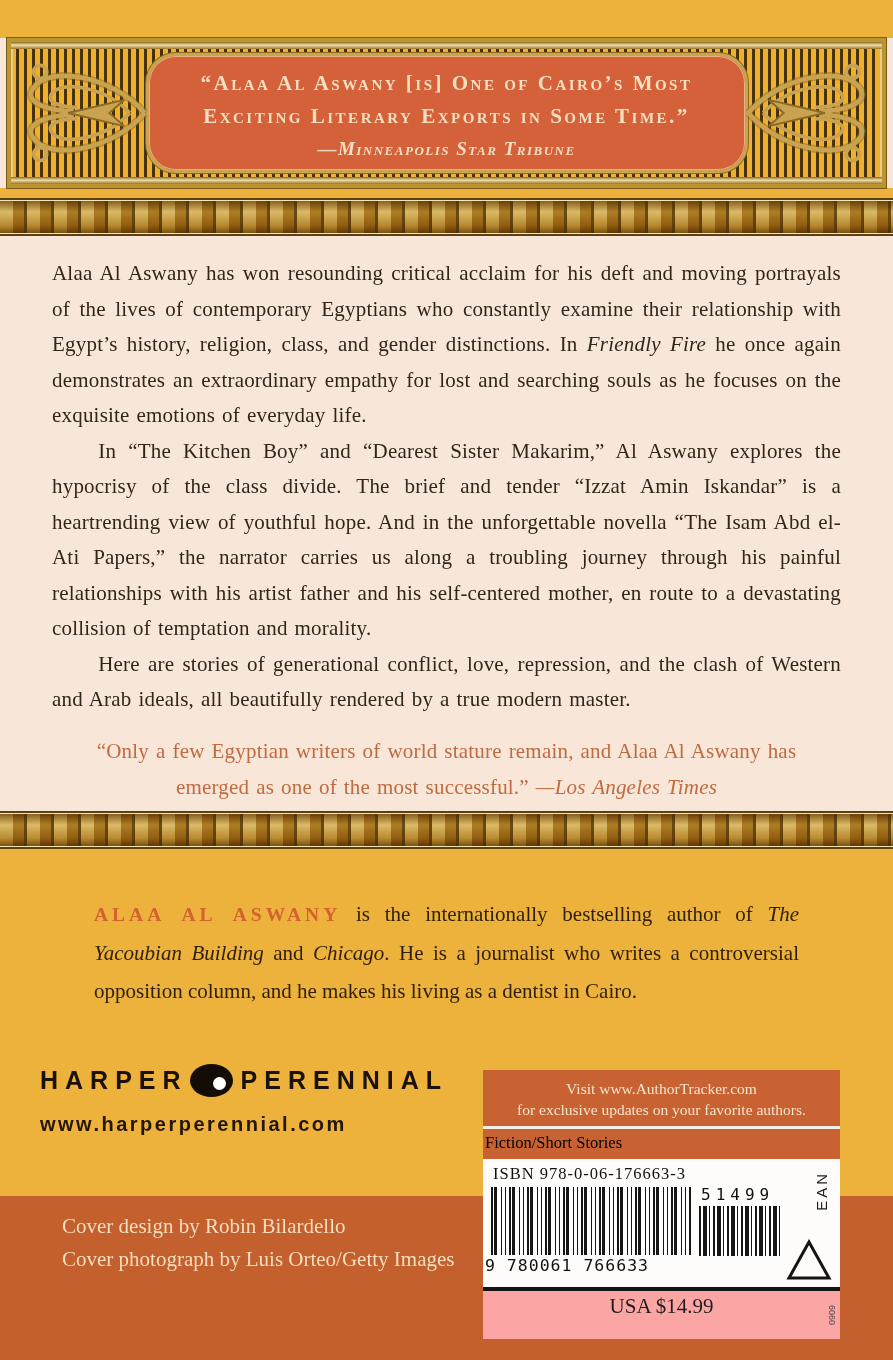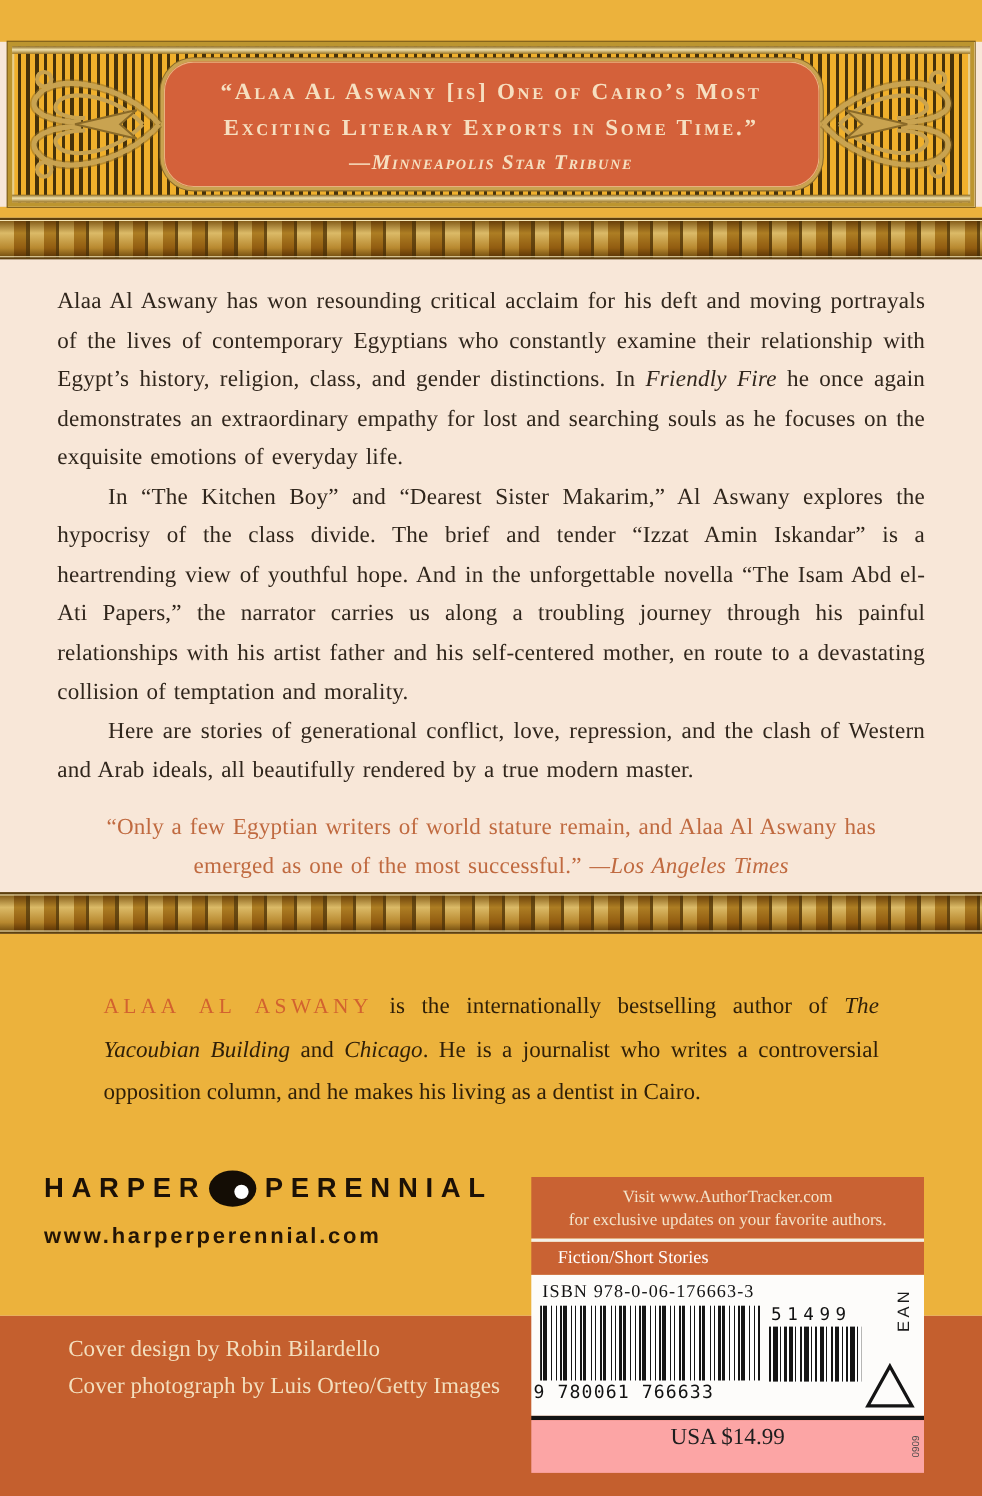--- a/index.html
+++ b/index.html
@@ -66,21 +66,21 @@
   .cream p.indent{text-indent:2.2em;}
   .pull-quote{
     margin:15px auto 0;width:92%;text-align:center;color:#C06A40;
     font-size:21px;line-height:36px;
   }
 
   
   .yellow{position:relative;height:347px;background:#ECB23C;box-sizing:border-box;
     padding:46px 94px 0;color:#2F1F08;font-size:21px;line-height:38px;}
   .bio{margin:0;text-align:justify;}
-  .bio-name{color:#D2622F;font-weight:normal;letter-spacing:4px;font-size:19.5px;}
+  .bio-name{color:#D2622F;font-weight:bold;letter-spacing:4px;font-size:19.5px;}
 
   .logo-block{position:absolute;left:40px;top:212px;color:#1C1106;
     font-family:"Liberation Sans",sans-serif;}
   .logo-row{display:flex;align-items:center;}
   .logo-harper{font-size:25px;letter-spacing:7px;font-weight:600;}
   .logo-oval{position:relative;width:43px;height:33px;background:#140D05;border-radius:50%;
     margin:0 8px 0 2px;}
   .logo-dot{position:absolute;right:7px;bottom:7px;width:13px;height:13px;background:#fff;border-radius:50%;}
   .logo-perennial{font-size:25px;letter-spacing:7px;font-weight:800;}
   .logo-url{margin-top:6px;font-size:20px;letter-spacing:2.5px;font-weight:600;color:#241505;}
@@ -88,22 +88,22 @@
   
   .orange-bottom{height:170px;background:#C45F2E;box-sizing:border-box;
     padding:14px 0 0 62px;color:#F3DFBE;font-size:21px;line-height:33px;}
 
   
   .bc-box{position:absolute;left:483px;top:1070px;width:357px;z-index:5;
     font-family:"Liberation Serif",serif;}
   .bc-header{height:56px;background:#C96233;color:#F3E4CB;text-align:center;
     font-size:15.5px;line-height:21px;padding-top:8px;box-sizing:border-box;}
   .bc-divider{height:3px;background:#F4F0E8;}
-  .bc-genre{height:30px;background:#C96233;color:#ffffff;font-size:16.5px;
-    padding:4px 0 0 24px;box-sizing:border-box;}
+  .bc-genre{height:30px;background:#C96233;color:#000000;font-size:16.5px;
+    padding:4px 0 0 2px;box-sizing:border-box;}
   .bc-white{position:relative;height:128px;background:#FDFCFA;}
   .bc-isbn{position:absolute;left:10px;top:5px;
     font-family:Liberation Serif, serif;font-size:16.5px;letter-spacing:1px;color:#111;}
   .bars-main{position:absolute;left:8px;top:28px;width:200px;height:68px;
     background:repeating-linear-gradient(90deg,#161616 0 2px,#fff 2px 3px,#161616 3px 6px,#fff 6px 10px,#161616 10px 11px,#fff 11px 14px,#161616 14px 15px,#fff 15px 18px);}
   .bc-digits{position:absolute;left:2px;top:97px;
     font-family:"DejaVu Sans Mono",monospace;font-size:16.5px;letter-spacing:1px;color:#111;}
   .bc-price-code{position:absolute;left:218px;top:26px;
     font-family:"DejaVu Sans Mono",monospace;font-size:16px;letter-spacing:5px;color:#111;}
   .bars-small{position:absolute;left:216px;top:47px;width:84px;height:50px;

